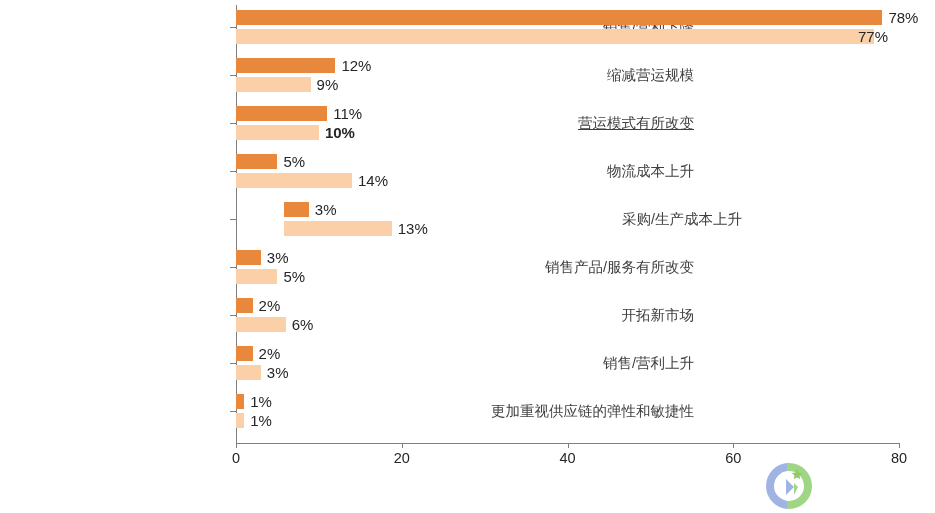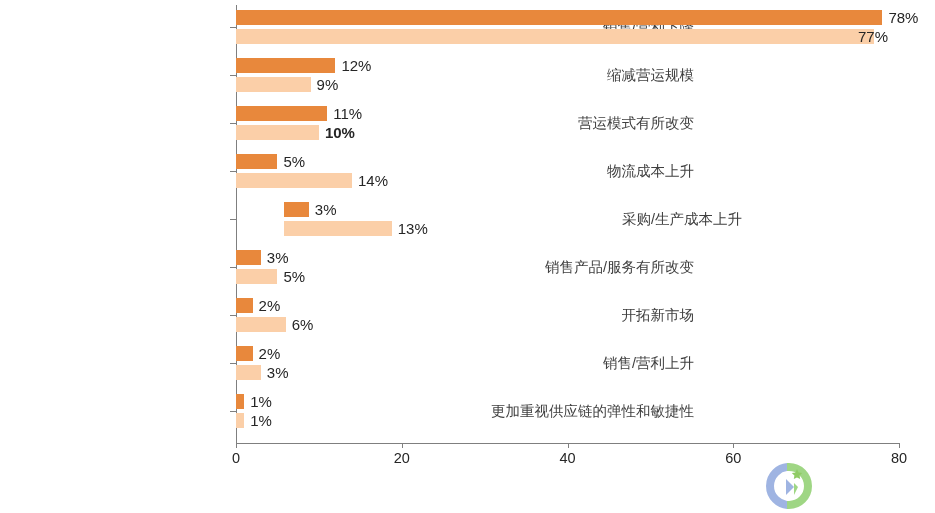--- a/index.html
+++ b/index.html
@@ -126,21 +126,21 @@
         <div class="bar-row" style="top: 0px; left: 236px;">
           <div class="bar buyer" style="width: 99.45px; background: rgb(232, 136, 60);"></div>
           <div class="bar-value" style="left: 105.45px;">12%</div>
         </div>
         <div class="bar-row" style="top: 19px; left: 236px;">
           <div class="bar exhibitor" style="width: 74.5875px; background: rgb(251, 207, 168);"></div>
           <div class="bar-value" style="left: 80.5875px;">9%</div>
         </div>
       </div>
       <div class="cat-group" style="top: 106px;">
-        <div class="cat-label" style="top: 10px;">营运模式有所改变</div>
+        <div class="cat-label" style="top: 10px; text-decoration: underline;">营运模式有所改变</div>
         <div class="bar-row" style="top: 0px; left: 236px;">
           <div class="bar buyer" style="width: 91.1625px; background: rgb(232, 136, 60);"></div>
           <div class="bar-value" style="left: 97.1625px;">11%</div>
         </div>
         <div class="bar-row" style="top: 19px; left: 236px;">
           <div class="bar exhibitor" style="width: 82.875px; background: rgb(251, 207, 168);"></div>
           <div class="bar-value" style="left: 88.875px; font-weight: bold;">10%</div>
         </div>
       </div>
       <div class="cat-group" style="top: 154px;">

